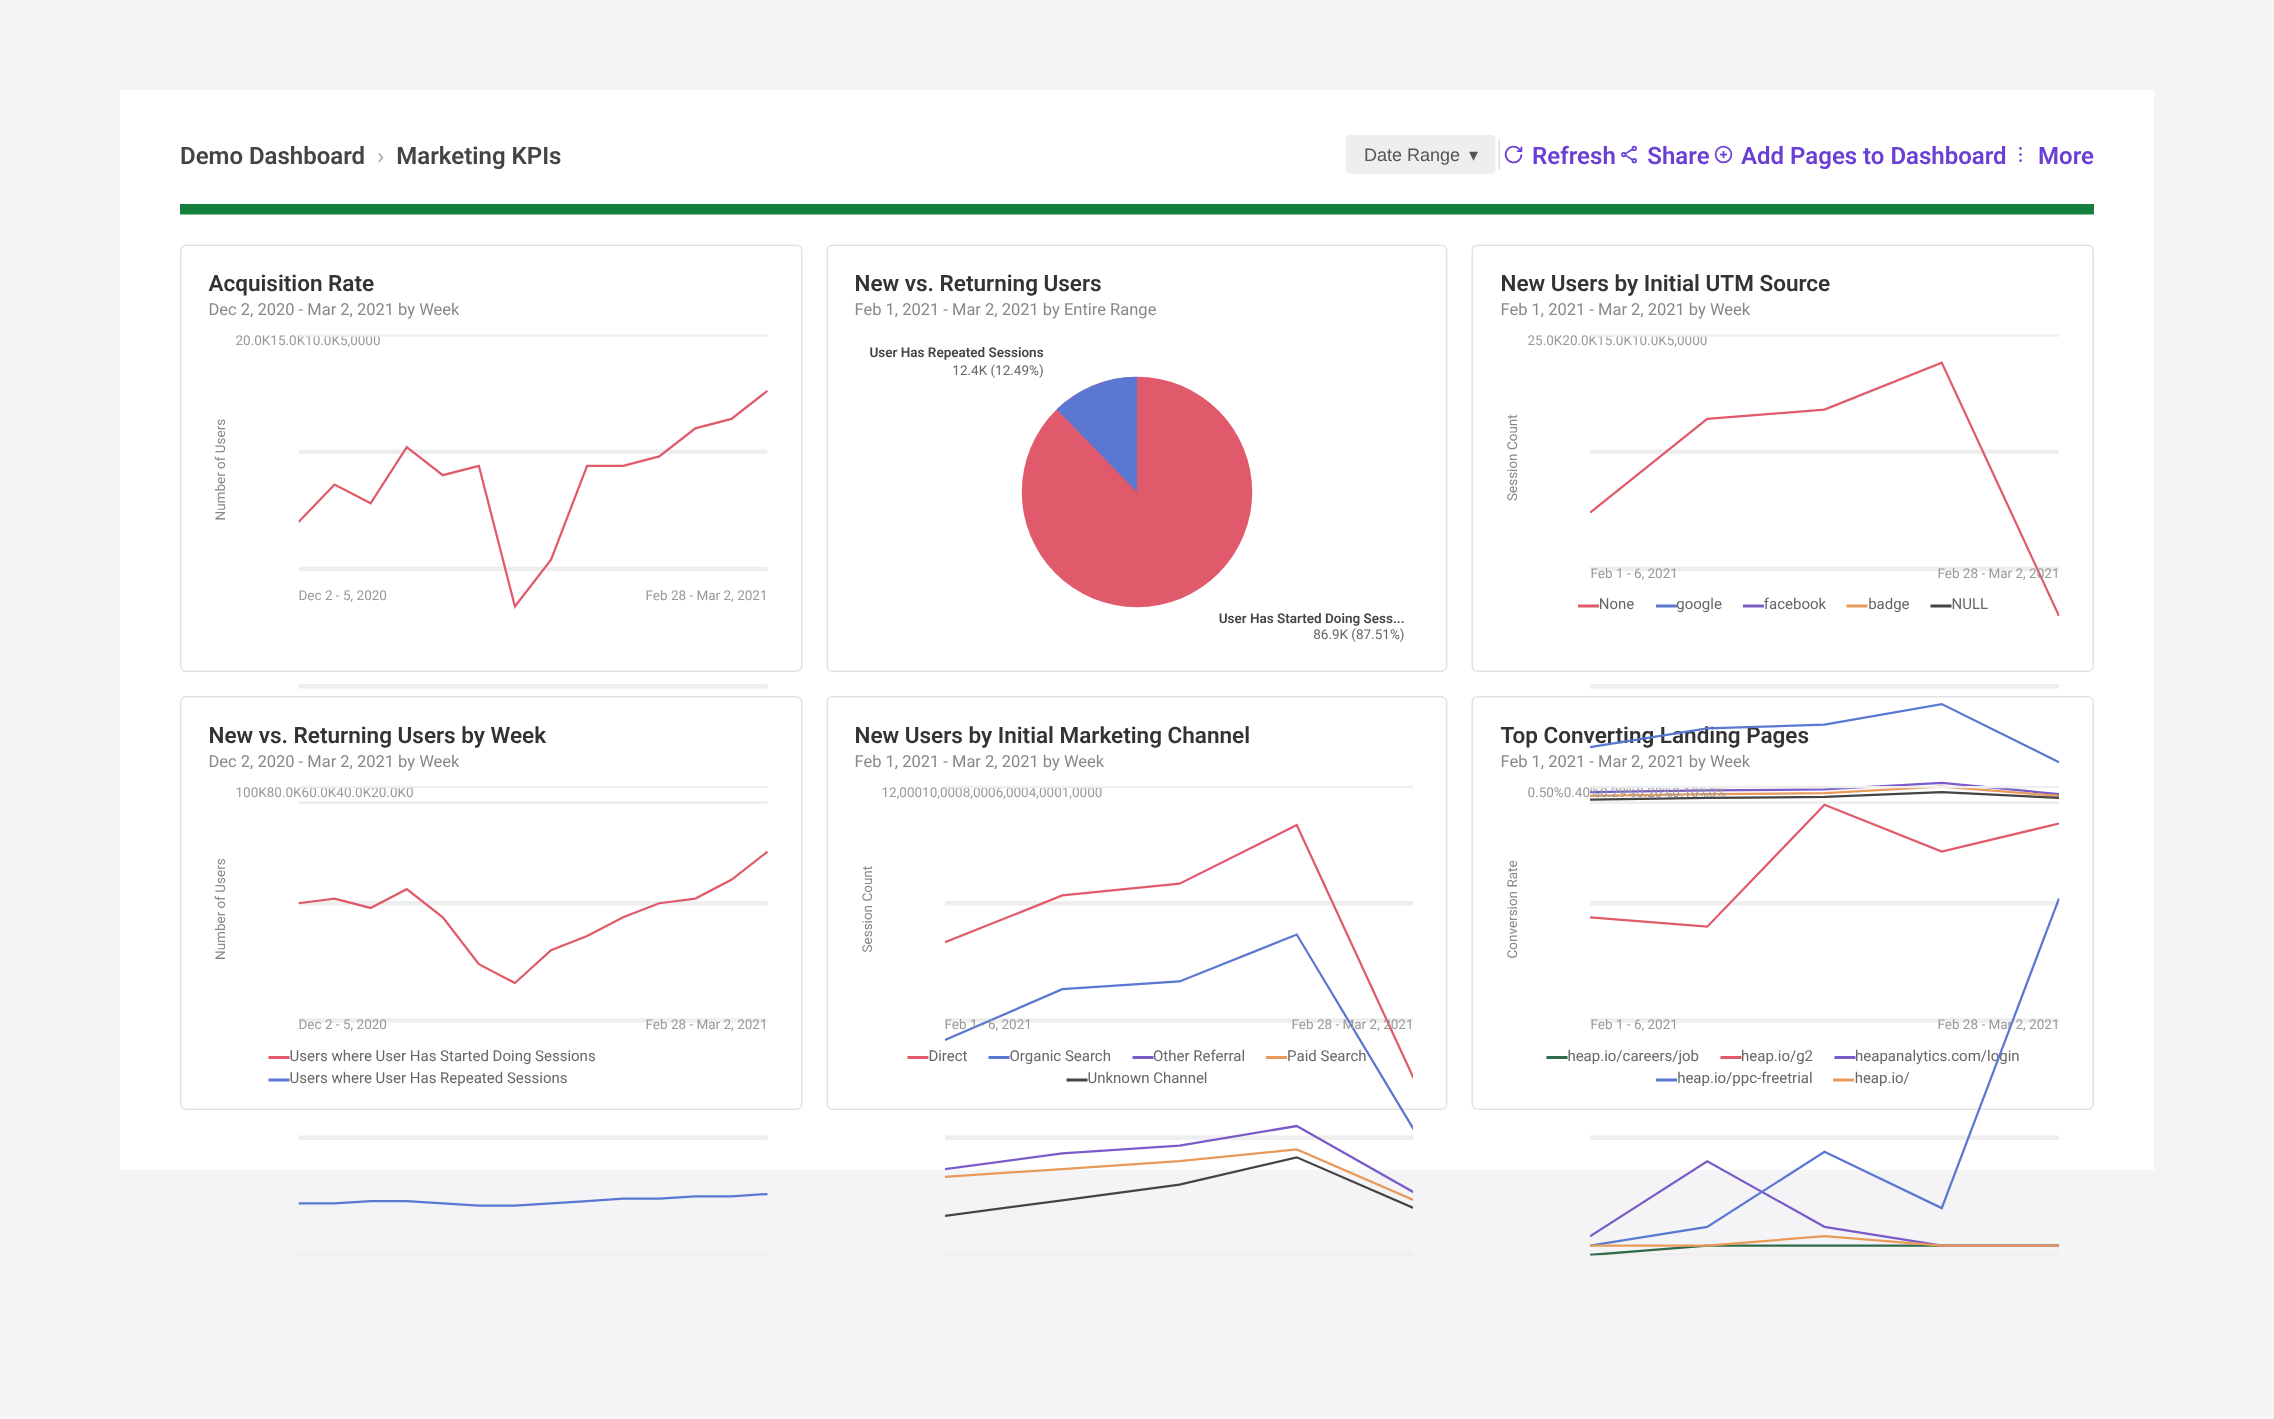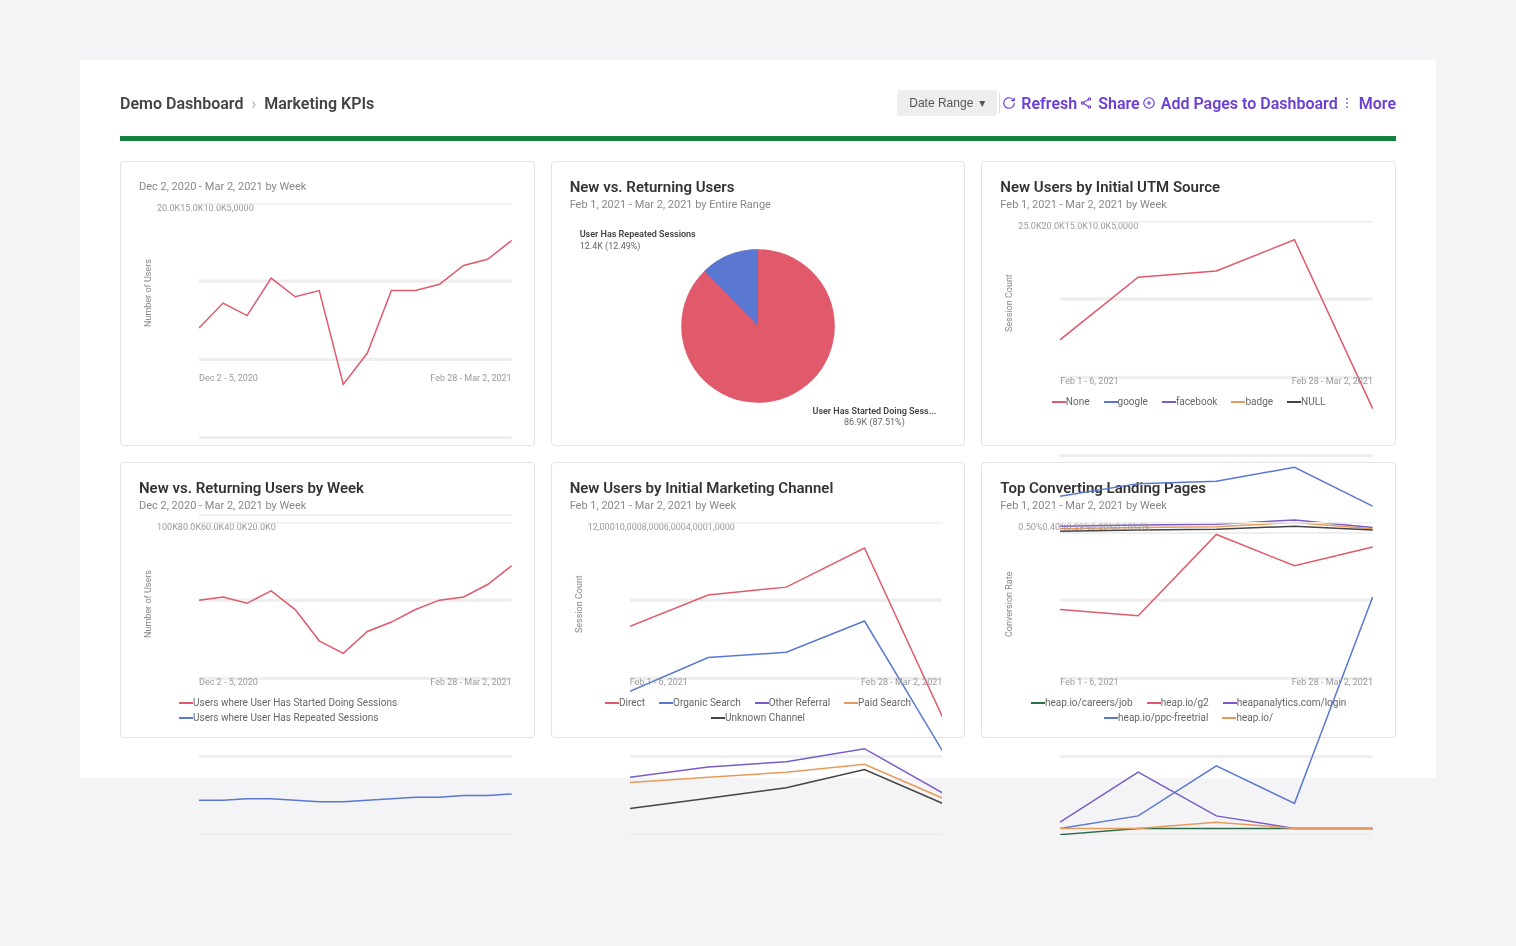--- a/index.html
+++ b/index.html
@@ -1,18 +1,18 @@
 <!DOCTYPE html>
 <html><head>
 <meta charset="utf-8">
 <style>
 * { box-sizing: border-box; margin: 0; padding: 0; }
 body { font-family: -apple-system, BlinkMacSystemFont, "Segoe UI", Roboto, sans-serif; background: #f4f4f6; padding: 60px 80px; color: #333; }
 .dashboard { background: #fff; padding: 30px 40px 40px; max-width: 1360px; margin: 0 auto; }
-.header { display: flex; justify-content: space-between; align-items: center; padding-bottom: 20px; border-bottom: 5px solid #15803d; }
+.header { display: flex; justify-content: space-between; align-items: center; padding-bottom: 20px; border-bottom: 7px solid #15803d; }
 .breadcrumb { font-size: 16px; font-weight: 600; color: #444; display:flex; align-items:center; gap:8px;}
 .breadcrumb .sep { color: #aaa; font-weight:400; }
 .actions { display: flex; align-items: center; gap: 2px; }
 .date-range { background: #eee; border: none; padding: 6px 12px; border-radius: 3px; font-size: 12px; color:#555; cursor: pointer; display:flex; align-items:center; gap:6px;}
 .vline { width:1px; height:20px; background:#ddd; }
 .action-link { color: #6b3fd4; font-size: 16px; font-weight: 600; display: flex; align-items: center; gap: 5px; cursor: pointer; }
 .action-link svg { width: 14px; height: 14px; }
 .grid { display: grid; grid-template-columns: repeat(3, 1fr); gap: 16px; margin-top: 20px; }
 .card { border: 1px solid #e3e3e3; border-radius: 4px; padding: 16px 18px 14px; background:#fff; }
 .card-title { font-size: 15px; font-weight: 600; color: #333; }
@@ -23,21 +23,21 @@
 .yticks { position:absolute; left:18px; top:0; bottom:20px; display:flex; justify-content:space-between; font-size:9px; color:#999; text-align:right; width:38px;}
 .yticks span{display:block;}
 .svgplot { position:absolute; left:60px; right:4px; top:0; bottom:20px; }
 .svgplot line.grid{stroke:#eee; stroke-width:1;}
 .svgplot polyline{fill:none; stroke-width:1.5;}
 .xticks { position:absolute; left:60px; right:4px; bottom:0; display:flex; justify-content:space-between; font-size:9px; color:#999;}
 .legend { display:flex; flex-wrap:wrap; gap:4px 14px; font-size:10px; color:#666; margin-top:10px; justify-content:center; }
 .legend-item { display:flex; align-items:center; gap:0; }
 .legend-item .dash{width:14px; height:2px; display:inline-block;}
 .pie-wrap{ position:relative; height:210px; display:flex; align-items:center; justify-content:center;}
-.pie-label{ position:absolute; font-size:9px; font-weight:600; color:#444; line-height:1.3;}
+.pie-label{ position:absolute; font-size:9px; font-weight:600; color:#444; line-height:1.3;text-align:right;}
 .pie-label .pct{font-weight:400; color:#666;}
 </style>
 </head>
 <body>
 
 <div class="dashboard">
 
   <div class="header">
     <div class="breadcrumb">
       <span>Demo Dashboard</span>
@@ -80,20 +80,21 @@
             <circle cx="12" cy="19" r="1.5"></circle>
           </svg>
         <span>More</span>
       </div>
     </div>
   </div>
 
   <div class="grid">
 
     <div class="card">
+      <div class="card-title">Acquisition Rate</div>
       <div class="card-sub">Dec 2, 2020 - Mar 2, 2021 by Week</div>
       <div class="chart-area">
         <div class="yaxis-label">Number of Users</div>
         <div class="yticks">
           <span>20.0K</span>
           <span>15.0K</span>
           <span>10.0K</span>
           <span>5,000</span>
           <span>0</span>
         </div>
@@ -117,21 +118,21 @@
       <div class="card-sub">Feb 1, 2021 - Mar 2, 2021 by Entire Range</div>
       <div class="pie-wrap">
         <svg width="160" height="160" viewBox="0 0 100 100">
           <circle cx="50" cy="50" r="48" fill="#e05a6b"></circle>
           <path d="M50 50 L50 2 A48 48 0 0 0 16.5 15.5 Z" fill="#5a78d1"></path>
         </svg>
         <div class="pie-label" style="top:8px; left:10px;">
           <div>User Has Repeated Sessions</div>
           <div class="pct">12.4K (12.49%)</div>
         </div>
-        <div class="pie-label" style="bottom:2px; right:10px; text-align:center;">
+        <div class="pie-label" style="bottom:2px; right:10px; text-align:right;">
           <div>User Has Started Doing Sess...</div>
           <div class="pct">86.9K (87.51%)</div>
         </div>
       </div>
     </div>
 
     <div class="card">
       <div class="card-title">New Users by Initial UTM Source</div>
       <div class="card-sub">Feb 1, 2021 - Mar 2, 2021 by Week</div>
       <div class="chart-area tall">

